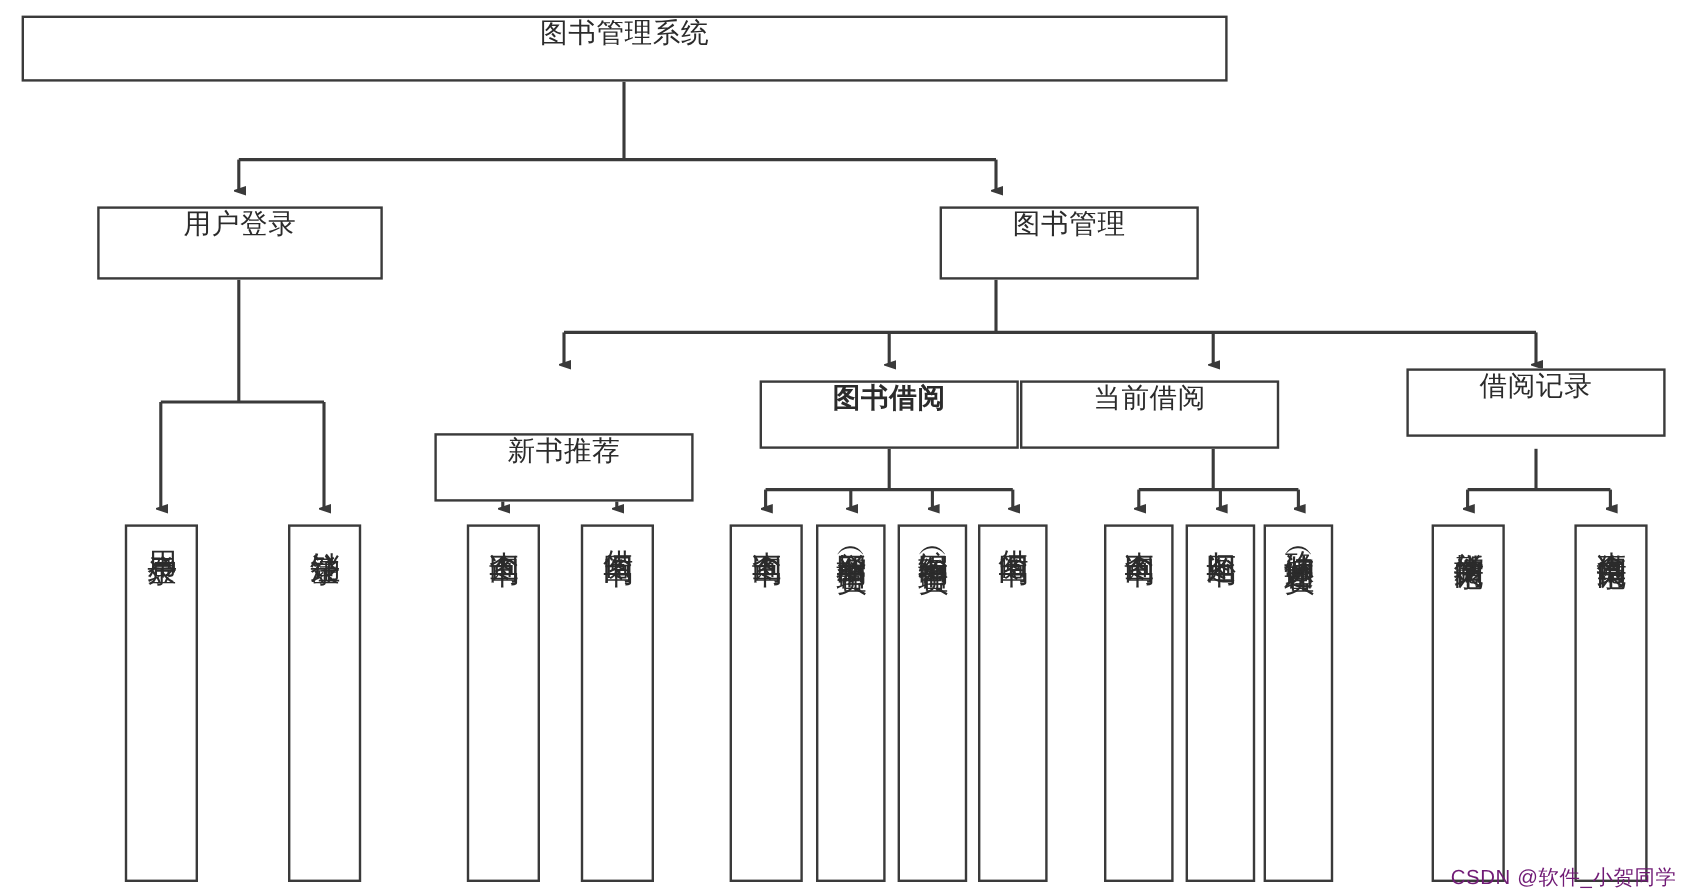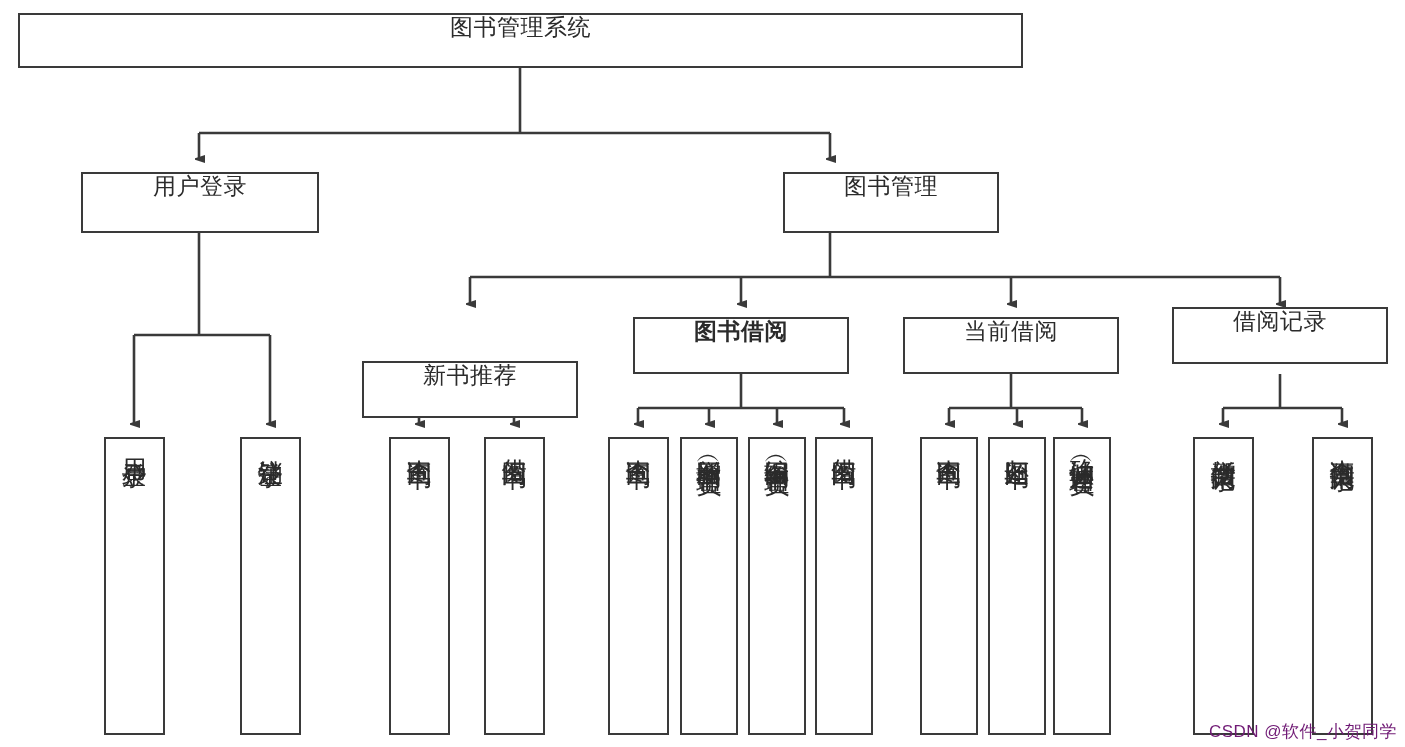--- a/index.html
+++ b/index.html
@@ -130,21 +130,21 @@
   <div class="node h" style="left:748px; top:172px; width:216px; height:61px;margin-left:35px;">
     <span class="lbl">图书管理</span>
   </div>
 
   <div class="node h" style="left:362px; top:317px; width:216px; height:57px;margin-top:44px;">
     <span class="lbl">新书推荐</span>
   </div>
   <div class="node h" style="left:633px; top:317px; width:216px; height:57px;font-weight:bold;">
     <span class="lbl">图书借阅</span>
   </div>
-  <div class="node h" style="left:903px; top:317px; width:216px; height:57px;">
+  <div class="node h" style="left:850px; top:317px; width:216px; height:57px;">
     <span class="lbl">当前借阅</span>
   </div>
   <div class="node h" style="left:1172px; top:307px; width:216px; height:57px;">
     <span class="lbl">借阅记录</span>
   </div>
 
   <div class="node v" style="left:104px; top:437px; width:61px; height:298px;">
     <span class="lbl">用户登录</span>
   </div>
   <div class="node v" style="left:240px; top:437px; width:61px; height:298px;">

